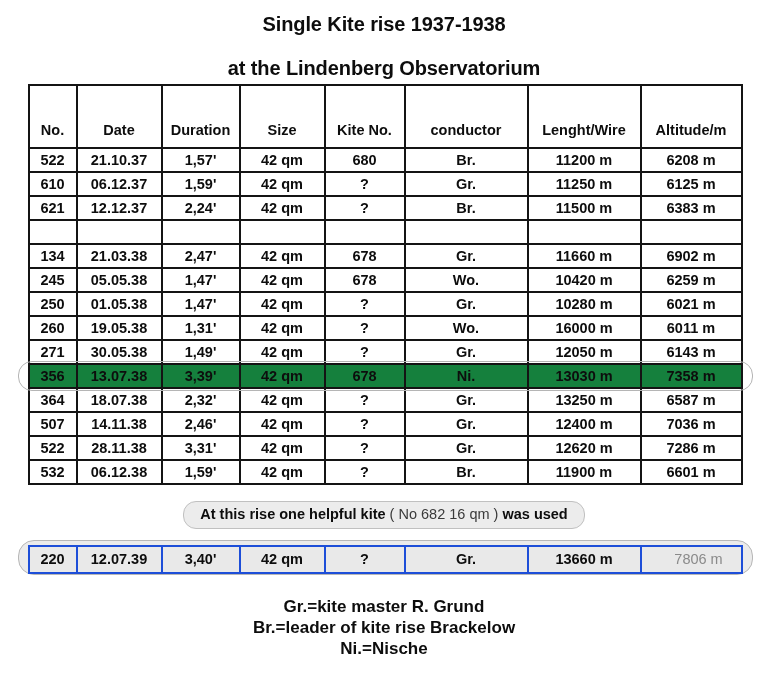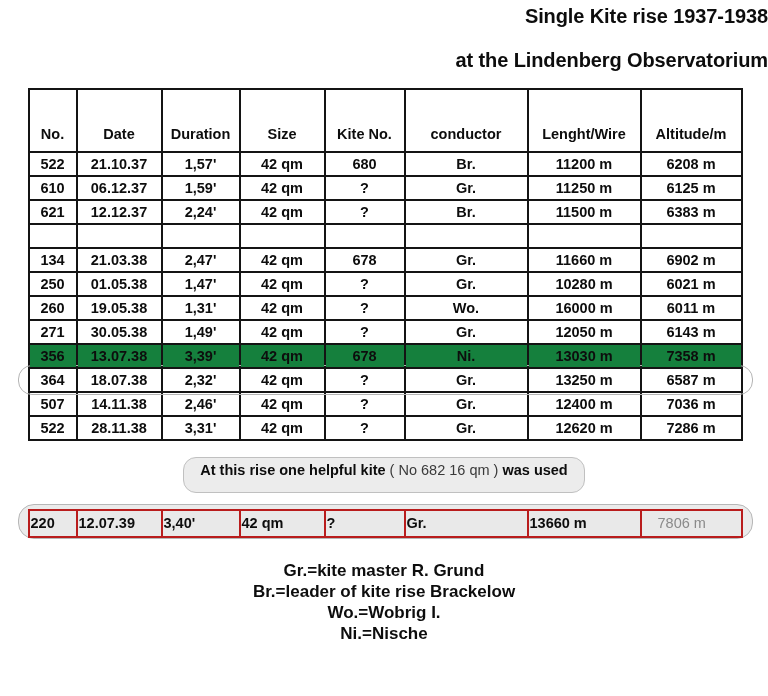--- a/index.html
+++ b/index.html
@@ -11,37 +11,38 @@
     width: 768px;
     height: 696px;
     font-family: "Liberation Sans", sans-serif;
     color: #111111;
     position: relative;
     overflow: hidden;
   }
 
   
   .title-block {
-    text-align: right;
+    padding-top: 8px;
+    text-align: center;
   }
   .title-line {
     font-size: 20px;
     font-weight: bold;
     letter-spacing: -0.1px;
     line-height: 32px;
     color: #0d0d0d;
   }
   .title-line.second {
     margin-top: 12px;
   }
 
   
   .table-wrap {
     position: relative;
-    margin: 12px auto 0 auto;
+    margin: 0 auto 0 auto;
     width: 713px;
   }
   table.kite {
     border-collapse: collapse;
     width: 713px;
     table-layout: fixed;
     background: #ffffff;
   }
   table.kite td, table.kite th {
     border: 2px solid #141414;
@@ -99,21 +100,21 @@
   
   .note-row {
     margin-top: 16px;
     text-align: center;
   }
   .note-pill {
     display: inline-block;
     background: #ececec;
     border: 1.5px solid #c0c0c0;
     border-radius: 13px;
-    padding: 3px 16px 12px 16px;
+    padding: 3px 16px 4px 16px;
     font-size: 14.5px;
     line-height: 19px;
     color: #0d0d0d;
     white-space: nowrap;
   }
   .note-pill .strong { font-weight: bold; }
   .note-pill .light  { font-weight: normal; color: #3a3a3a; }
 
   
   .row39-wrap {
@@ -133,24 +134,24 @@
     z-index: 0;
   }
   table.row39 {
     position: relative;
     z-index: 1;
     border-collapse: collapse;
     width: 713px;
     table-layout: fixed;
   }
   table.row39 td {
-    border: 2px solid #b91c1c;
+    border: 2px solid #1d4ed8;
     font-size: 14.5px;
     font-weight: bold;
-    text-align: left;
+    text-align: center;
     color: #0d0d0d;
     height: 23px;
     line-height: 23px;
     background: #e9e9e9;
     white-space: nowrap;
   }
   table.row39 td.dim {
     color: #8a8a8a;
     font-weight: normal;
   }
@@ -244,20 +245,30 @@
           <td>134</td>
           <td>21.03.38</td>
           <td>2,47'</td>
           <td>42 qm</td>
           <td>678</td>
           <td>Gr.</td>
           <td>11660 m</td>
           <td>6902 m</td>
         </tr>
         <tr>
+          <td>245</td>
+          <td>05.05.38</td>
+          <td>1,47'</td>
+          <td>42 qm</td>
+          <td>678</td>
+          <td>Wo.</td>
+          <td>10420 m</td>
+          <td>6259 m</td>
+        </tr>
+        <tr>
           <td>250</td>
           <td>01.05.38</td>
           <td>1,47'</td>
           <td>42 qm</td>
           <td>?</td>
           <td>Gr.</td>
           <td>10280 m</td>
           <td>6021 m</td>
         </tr>
         <tr>
@@ -312,20 +323,30 @@
         </tr>
         <tr>
           <td>522</td>
           <td>28.11.38</td>
           <td>3,31'</td>
           <td>42 qm</td>
           <td>?</td>
           <td>Gr.</td>
           <td>12620 m</td>
           <td>7286 m</td>
+        </tr>
+        <tr>
+          <td>532</td>
+          <td>06.12.38</td>
+          <td>1,59'</td>
+          <td>42 qm</td>
+          <td>?</td>
+          <td>Br.</td>
+          <td>11900 m</td>
+          <td>6601 m</td>
         </tr>
       </tbody>
   </table>
   <div class="capsule-ring" id="capsule-ring" style="left: -10px; top: 277px; width: 733px; height: 28px;"></div>
 </div>
 
 <div class="note-row">
   <span class="note-pill">
     <span class="strong">At this rise one helpful kite</span>
     <span class="light">( No 682   16 qm )</span>
@@ -357,15 +378,14 @@
         <td>13660 m</td>
         <td class="dim">7806 m</td>
       </tr>
     </tbody>
   </table>
 </div>
 
 <div class="legend" id="legend-block">
     <div>Gr.=kite master R. Grund</div>
     <div>Br.=leader of kite rise Brackelow</div>
-    <div>Wo.=Wobrig I.</div>
     <div>Ni.=Nische</div>
   </div>
 
 </body></html>

